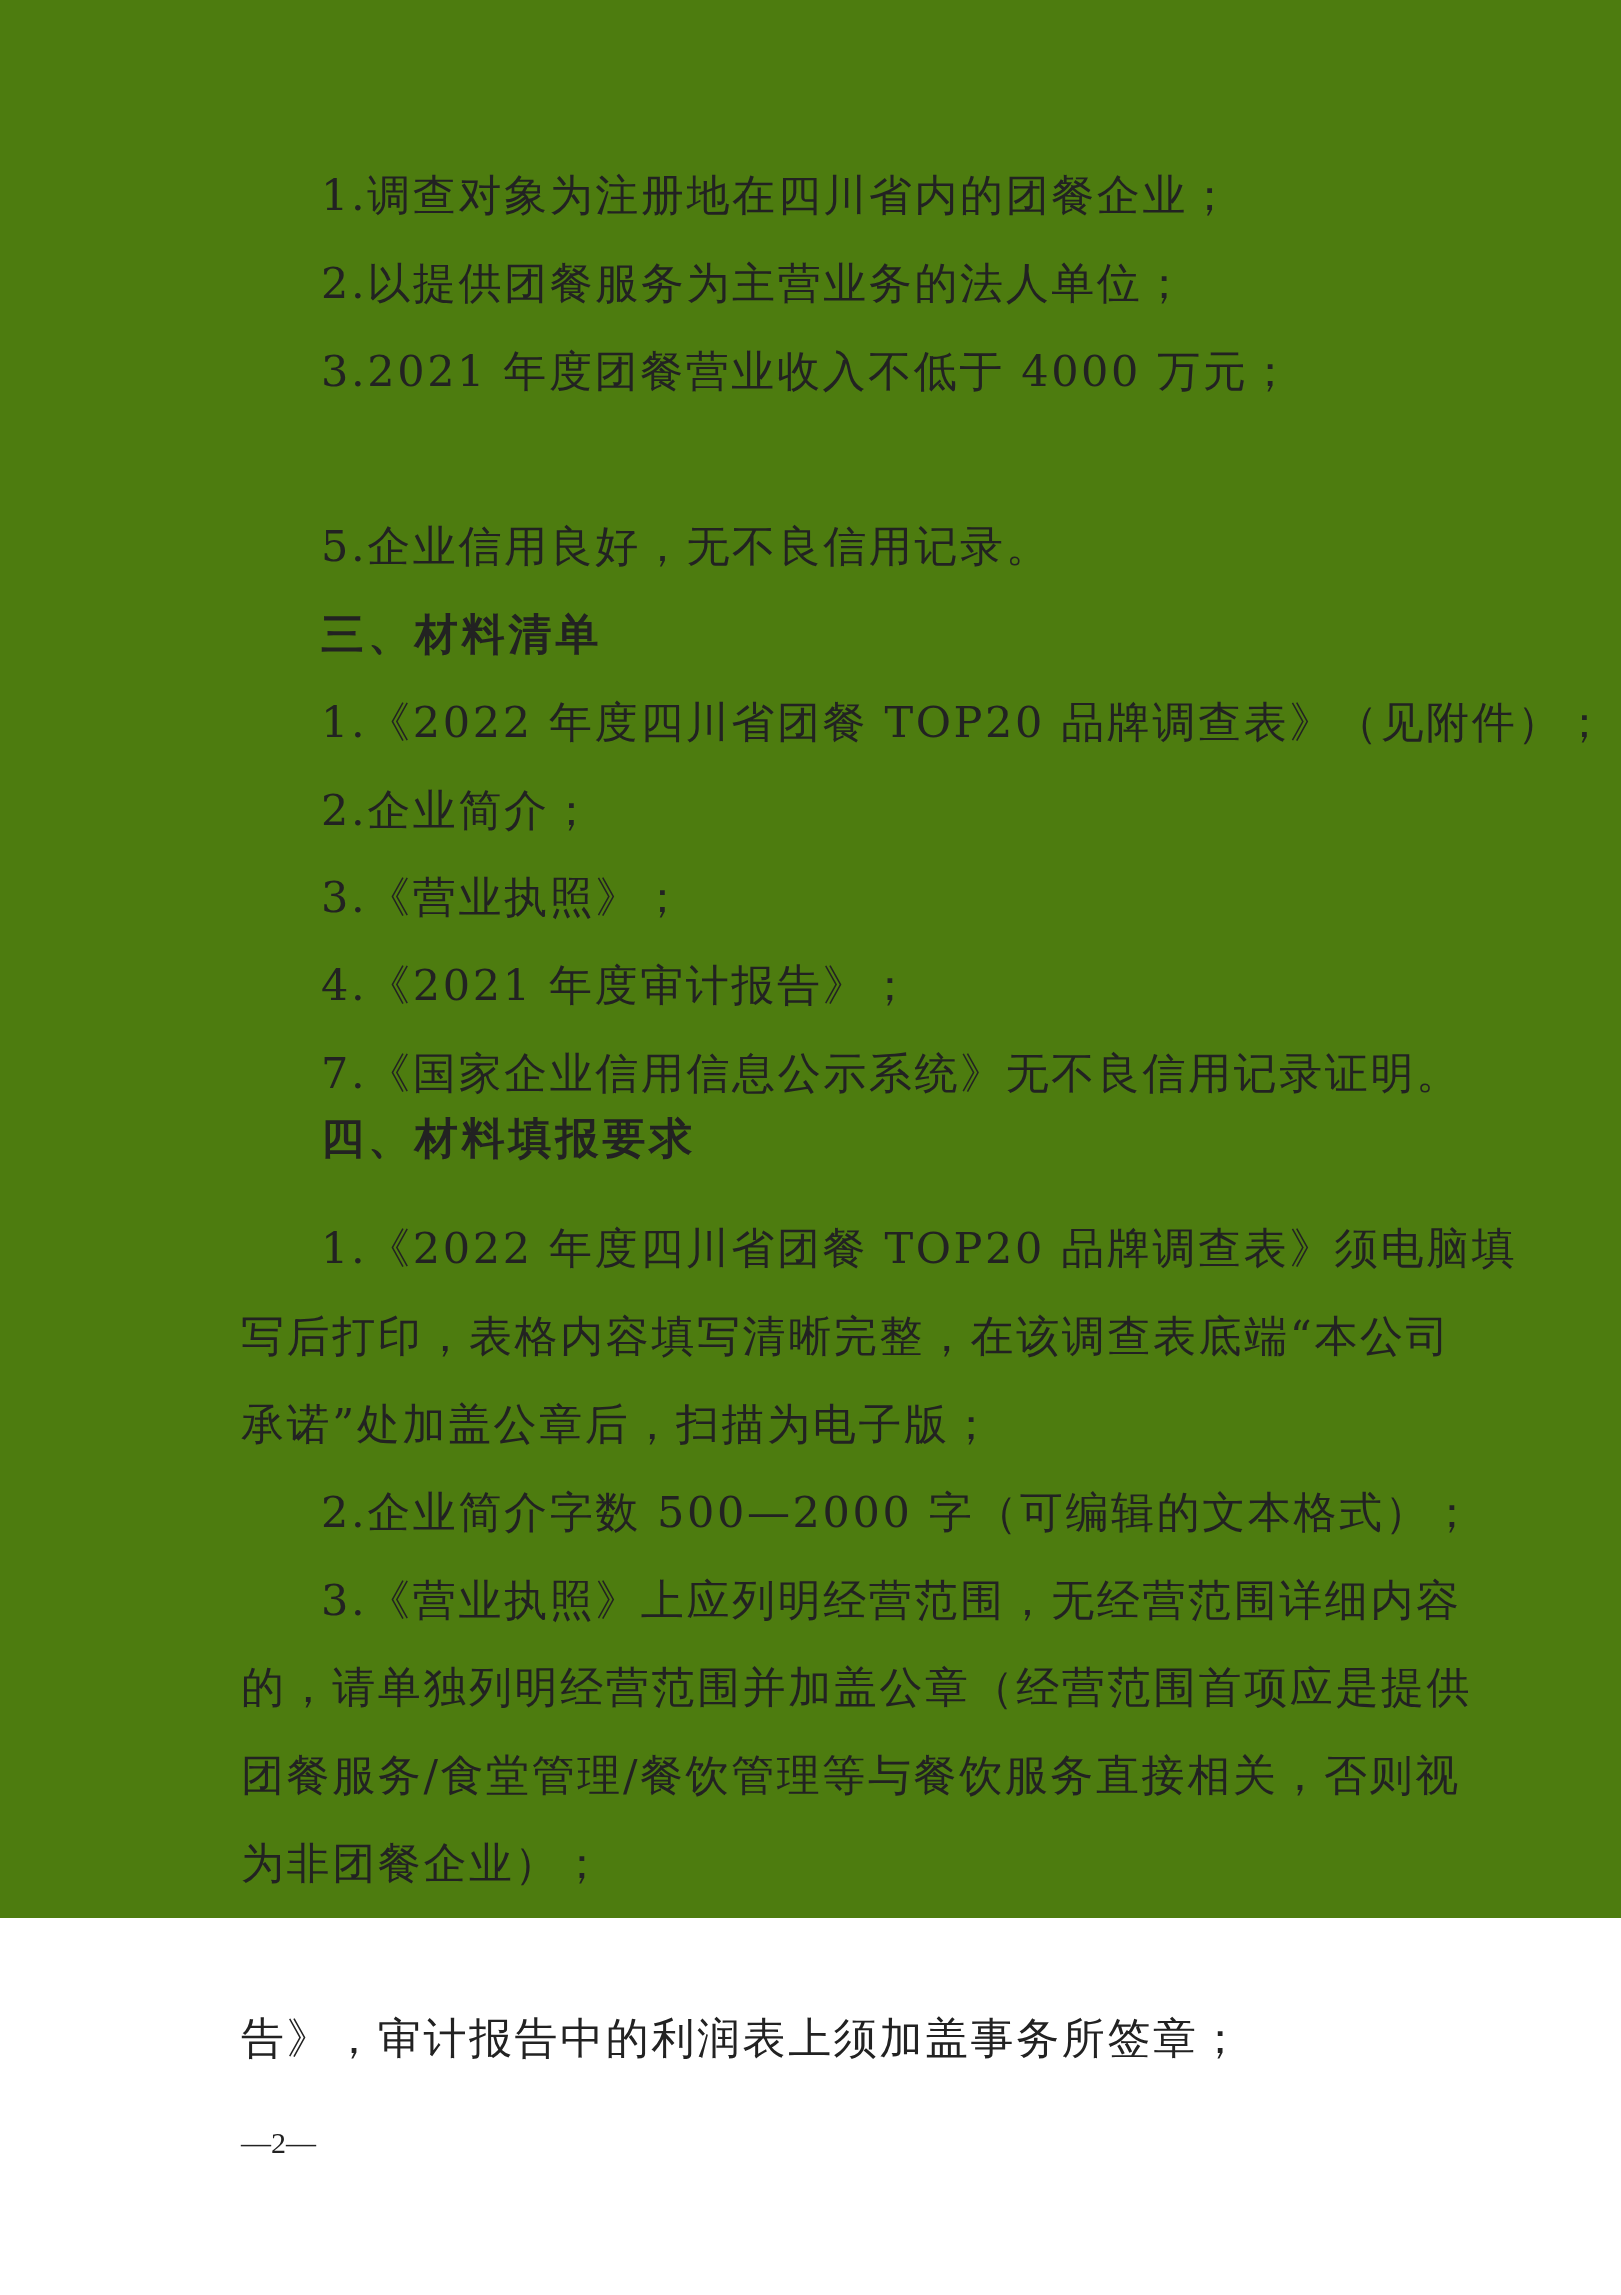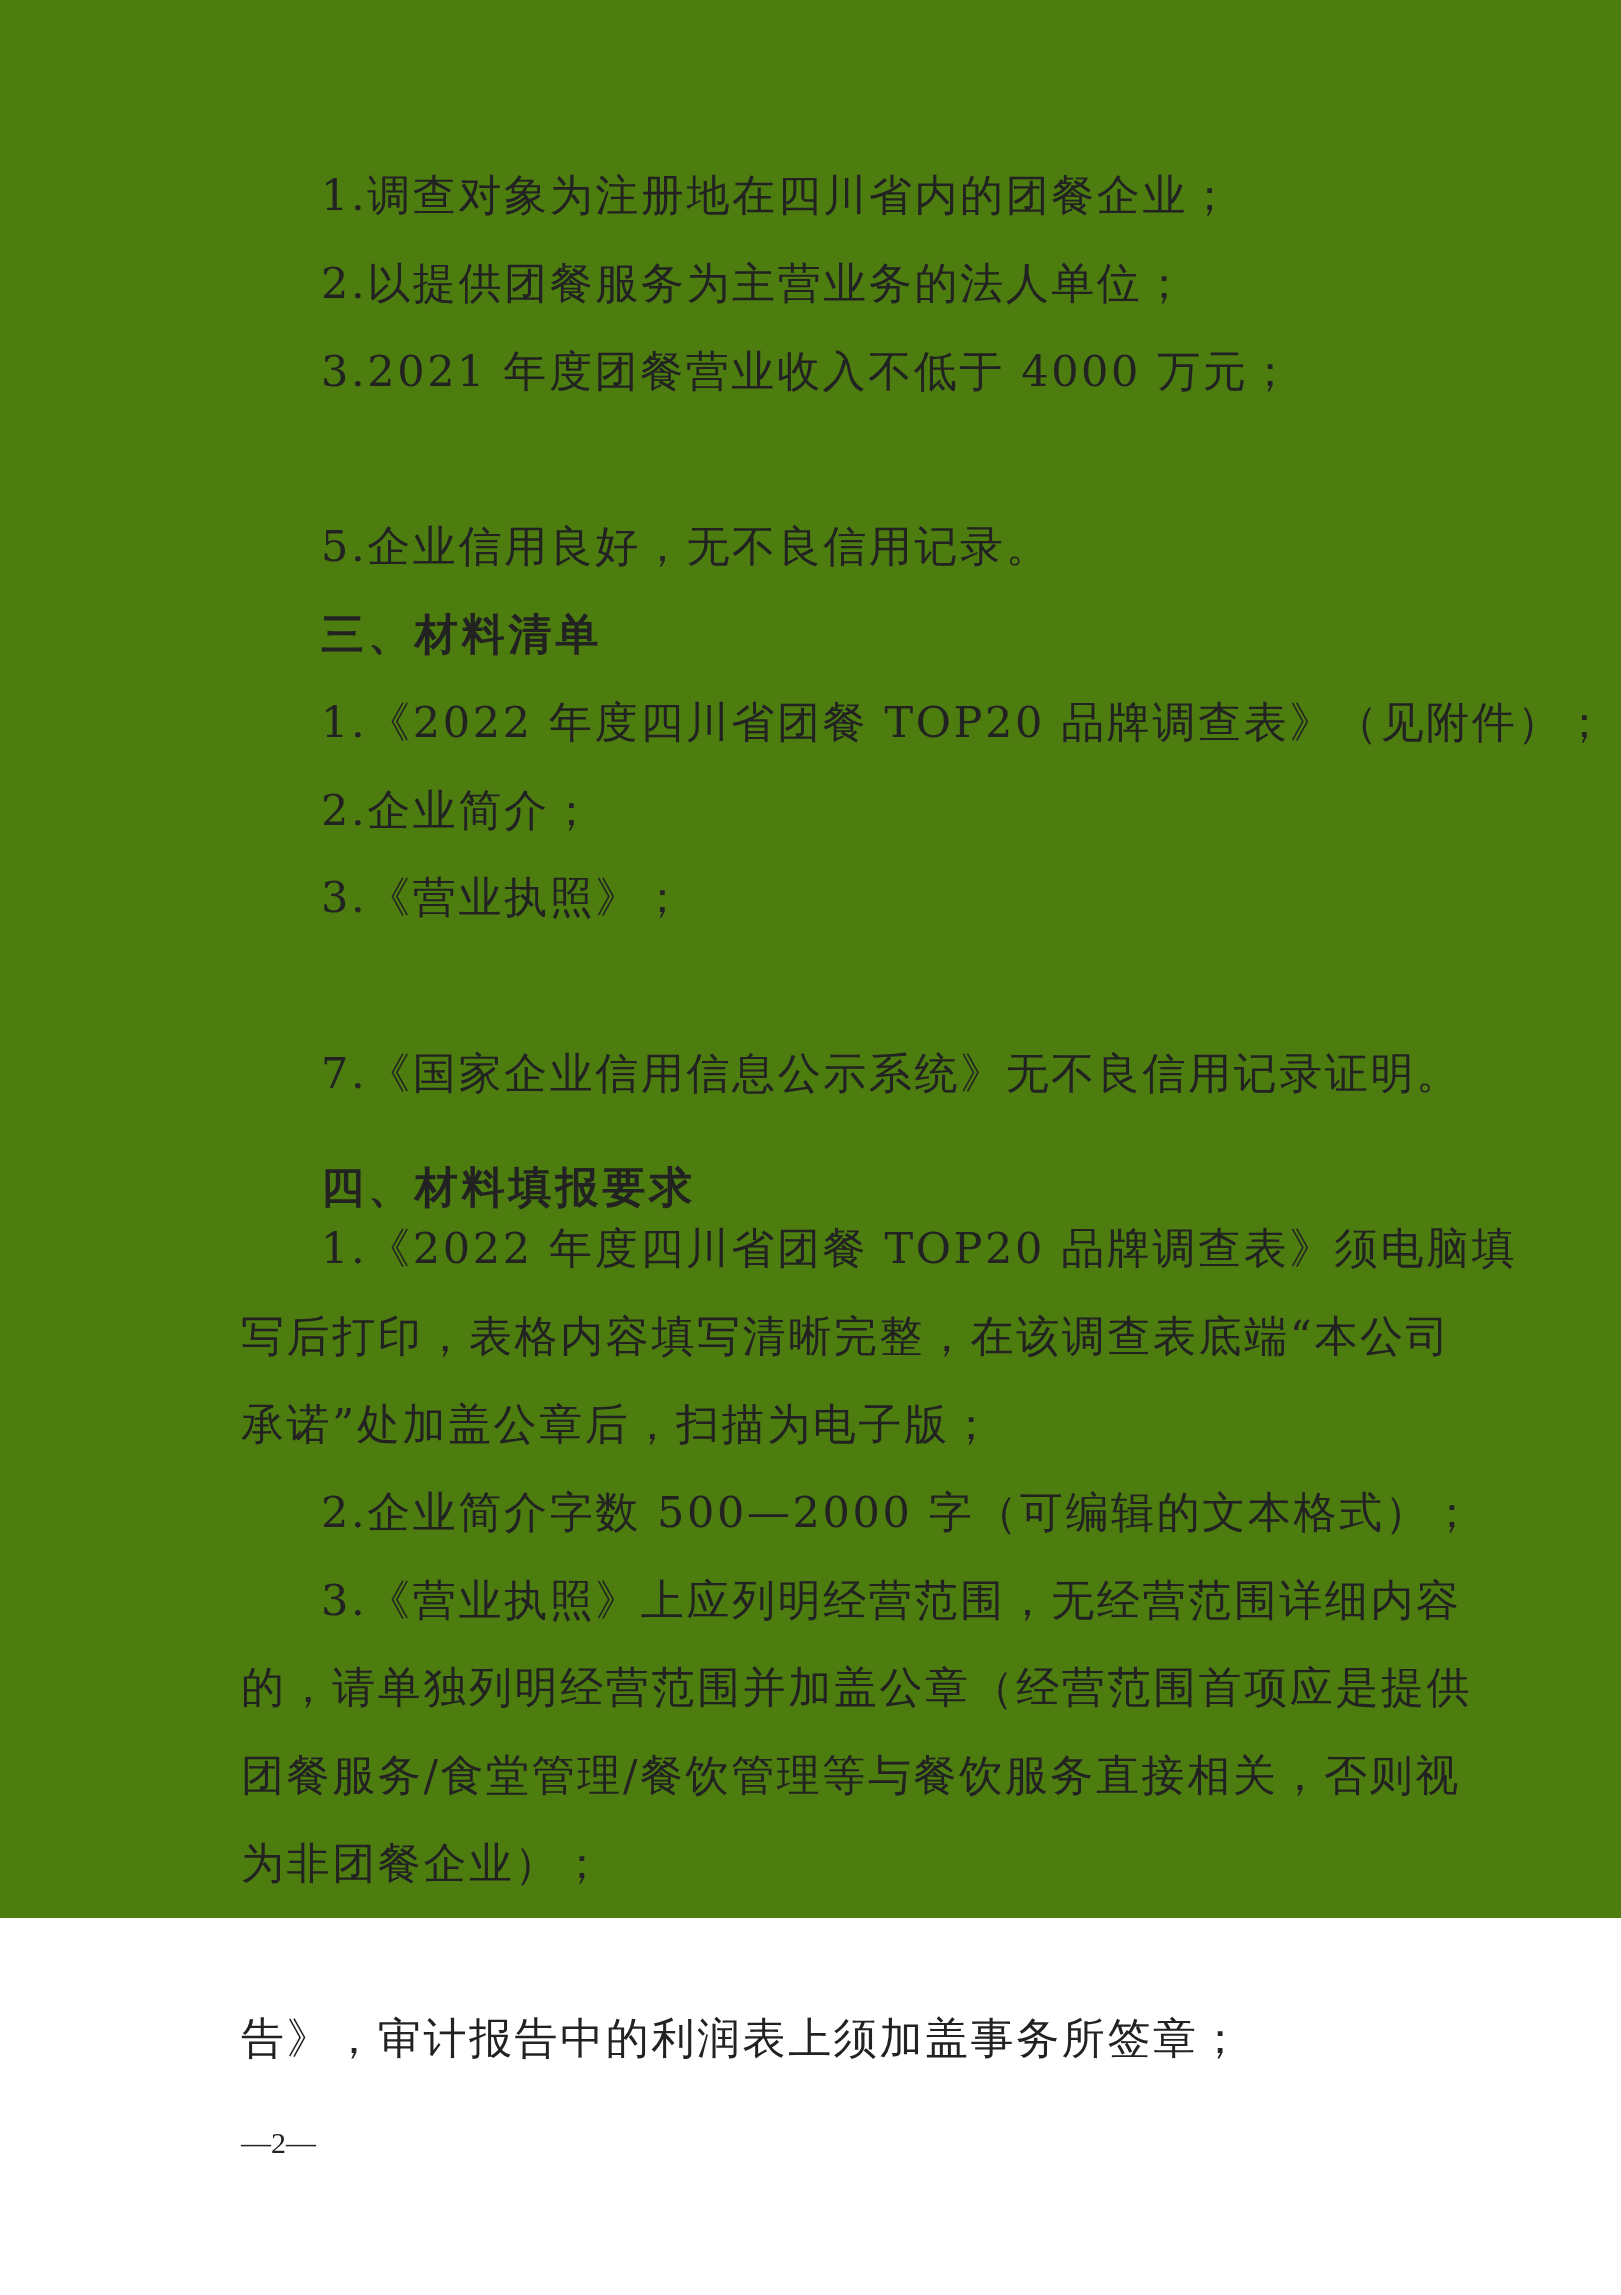--- a/index.html
+++ b/index.html
@@ -54,23 +54,24 @@
 
   <div class="line indent" style="top:169px;">1.调查对象为注册地在四川省内的团餐企业；</div>
   <div class="line indent" style="top:257px;">2.以提供团餐服务为主营业务的法人单位；</div>
   <div class="line indent" style="top:345px;">3.2021 年度团餐营业收入不低于 4000 万元；</div>
   <div class="line indent" style="top:520px;">5.企业信用良好，无不良信用记录。</div>
 
   <div class="line indent heading" style="top:608px;">三、材料清单</div>
   <div class="line indent" style="top:696px;">1.《2022 年度四川省团餐 TOP20 品牌调查表》（见附件）；</div>
   <div class="line indent" style="top:784px;">2.企业简介；</div>
   <div class="line indent" style="top:871px;">3.《营业执照》；</div>
+  <div class="line indent" style="top:959px;">4.《2021 年度审计报告》；</div>
   <div class="line indent" style="top:1047px;">7.《国家企业信用信息公示系统》无不良信用记录证明。</div>
 
-  <div class="line indent heading" style="top:1161px;">四、材料填报要求</div>
+  <div class="line indent heading" style="top:1112px;">四、材料填报要求</div>
   <div class="line indent" style="top:1222px;">1.《2022 年度四川省团餐 TOP20 品牌调查表》须电脑填</div>
   <div class="line flush" style="top:1310px;">写后打印，表格内容填写清晰完整，在该调查表底端“本公司</div>
   <div class="line flush" style="top:1398px;">承诺”处加盖公章后，扫描为电子版；</div>
   <div class="line indent" style="top:1486px;">2.企业简介字数 500—2000 字（可编辑的文本格式）；</div>
   <div class="line indent" style="top:1574px;">3.《营业执照》上应列明经营范围，无经营范围详细内容</div>
   <div class="line flush" style="top:1661px;">的，请单独列明经营范围并加盖公章（经营范围首项应是提供</div>
   <div class="line flush" style="top:1749px;">团餐服务/食堂管理/餐饮管理等与餐饮服务直接相关，否则视</div>
   <div class="line flush" style="top:1837px;">为非团餐企业）；</div>
   <div class="line flush" style="top:2012px;">告》，审计报告中的利润表上须加盖事务所签章；</div>
 

